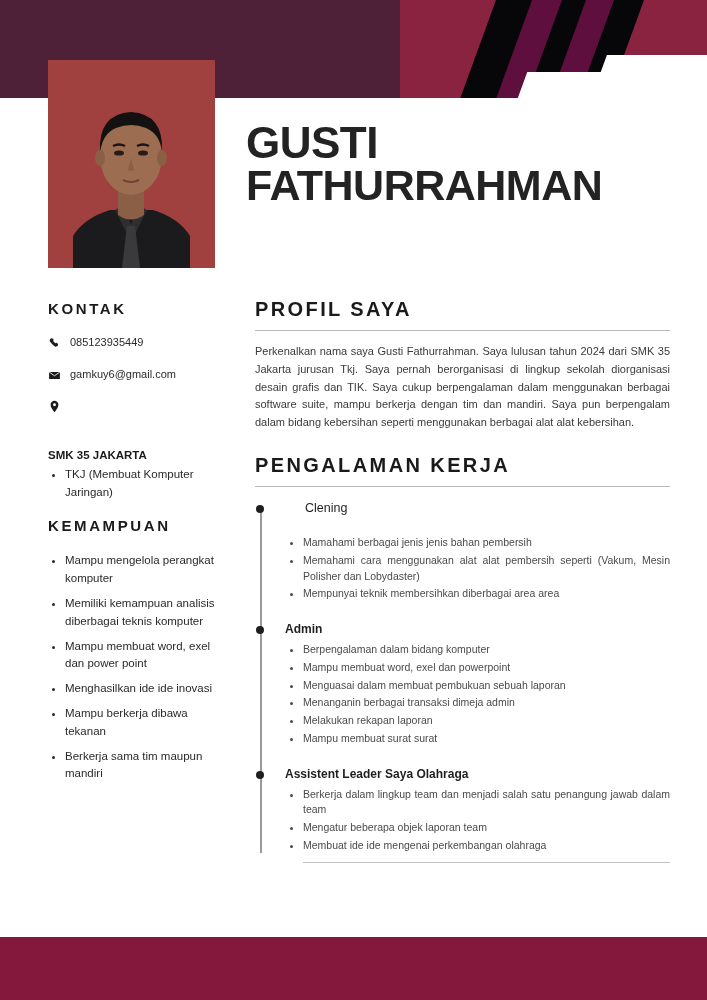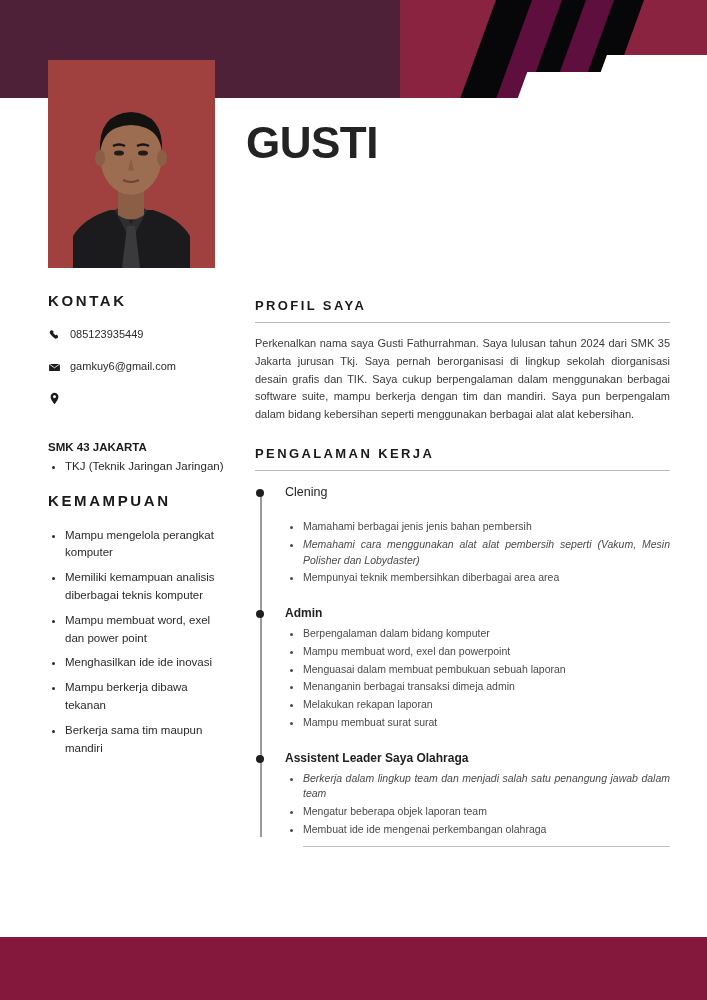--- a/index.html
+++ b/index.html
@@ -95,21 +95,21 @@
     line-height: 0.98;
     letter-spacing: -0.5px;
     color: #232323;
     white-space: nowrap;
   }
   .name-line.l2 { font-size: 43px; }
 
   
   .left-col {
     position: absolute;
-    left: 48px; top: 292px;
+    left: 48px; top: 300px;
     width: 182px;
   }
   .l-head {
     font-weight: bold;
     font-size: 15px;
     letter-spacing: 2.6px;
     color: #1a1a1a;
     margin: 0 0 18px 0;
   }
   .contact-row {
@@ -152,21 +152,21 @@
   .skills-list li { margin-bottom: 7px; }
 
   
   .right-col {
     position: absolute;
     left: 255px; top: 298px;
     width: 415px;
   }
   .r-head {
     font-weight: bold;
-    font-size: 13px;
+    font-size: 20px;
     letter-spacing: 2.4px;
     color: #1a1a1a;
     margin: 0 0 9px 0;
   }
   .rule {
     height: 1px;
     background: #b9b9b9;
     width: 100%;
     margin-bottom: 12px;
   }
@@ -198,33 +198,33 @@
     width: 8px; height: 8px;
     border-radius: 50%;
     background: #1f1f1f;
   }
   .tl-title {
     font-size: 12px;
     font-weight: bold;
     color: #1f1f1f;
     margin-bottom: 6px;
   }
-  .tl-title.light { font-weight: normal; font-size: 12.5px; }
+  .tl-title.light { font-weight: normal; font-size: 12.5px; margin-left: 20px; }
   .tl-list {
     margin: 0;
     padding-left: 18px;
     list-style: disc;
   }
   .tl-list li {
     font-size: 10.5px;
     line-height: 1.5;
     color: #4a4a4a;
     margin-bottom: 2px;
   }
-  .tl-list li.justify { text-align: justify; font-style: italic; }
+  .tl-list li.justify { text-align: justify; }
   .end-rule {
     height: 1px;
     background: #c2c2c2;
     margin: 8px 0 0 18px;
   }
   .spacer-lg { height: 14px; }
 </style>
 </head>
 <body>
 
@@ -266,20 +266,21 @@
     <path d="M89 86 Q95 83 101 86" stroke="#1b1614" stroke-width="2.4" fill="none"></path>
 
     <path d="M83 98 L80 110 Q83 112 86 110 Z" fill="#8a5f46"></path>
 
     <path d="M75 120 Q83 124 91 120" stroke="#6d4433" stroke-width="2" fill="none"></path>
   </svg>
 </div>
 
 <div class="name-block">
   <div class="name-line">GUSTI</div>
+  <div class="name-line l2">FATHURRAHMAN</div>
 </div>
 
 <div class="left-col">
 
   <h2 class="l-head">KONTAK</h2>
 
   <div class="contact-row">
     <span class="c-icon">
       <svg width="13" height="13" viewBox="0 0 24 24" fill="#1c1c1c">
         <path d="M6.6 2.5c-.8-.3-1.7.1-2.1.9L3.3 5.7c-.4.8-.3 1.8.3 2.5 2.6 3.4 5.8 6.6 9.2 9.2.7.6 1.7.7 2.5.3l2.3-1.2c.8-.4 1.2-1.3.9-2.1l-.9-2.6c-.3-.8-1.1-1.2-1.9-1l-2.3.6-3.8-3.8.6-2.3c.2-.8-.2-1.6-1-1.9L6.6 2.5z"></path>
@@ -301,23 +302,23 @@
   <div class="contact-row">
     <span class="c-icon">
       <svg width="13" height="13" viewBox="0 0 24 24" fill="#1c1c1c">
         <path d="M12 1.5C8 1.5 4.8 4.7 4.8 8.7c0 5.4 7.2 13.8 7.2 13.8s7.2-8.4 7.2-13.8c0-4-3.2-7.2-7.2-7.2z"></path>
         <circle cx="12" cy="8.7" r="2.7" fill="#ffffff"></circle>
       </svg>
     </span>
   </div>
 
   <div class="sec-gap-edu">
-    <div class="edu-school">SMK 43 JAKARTA</div>
+    <div class="edu-school">SMK 35 JAKARTA</div>
     <ul class="plain-list">
-      <li>TKJ (Teknik Jaringan Jaringan)</li>
+      <li>TKJ (Membuat Komputer Jaringan)</li>
     </ul>
   </div>
 
   <div class="sec-gap-skill">
     <h2 class="l-head">KEMAMPUAN</h2>
     <ul class="plain-list skills-list">
       <li>Mampu mengelola perangkat komputer</li>
       <li>Memiliki kemampuan analisis diberbagai teknis komputer</li>
       <li>Mampu membuat word, exel dan power point</li>
       <li>Menghasilkan ide ide inovasi</li>

